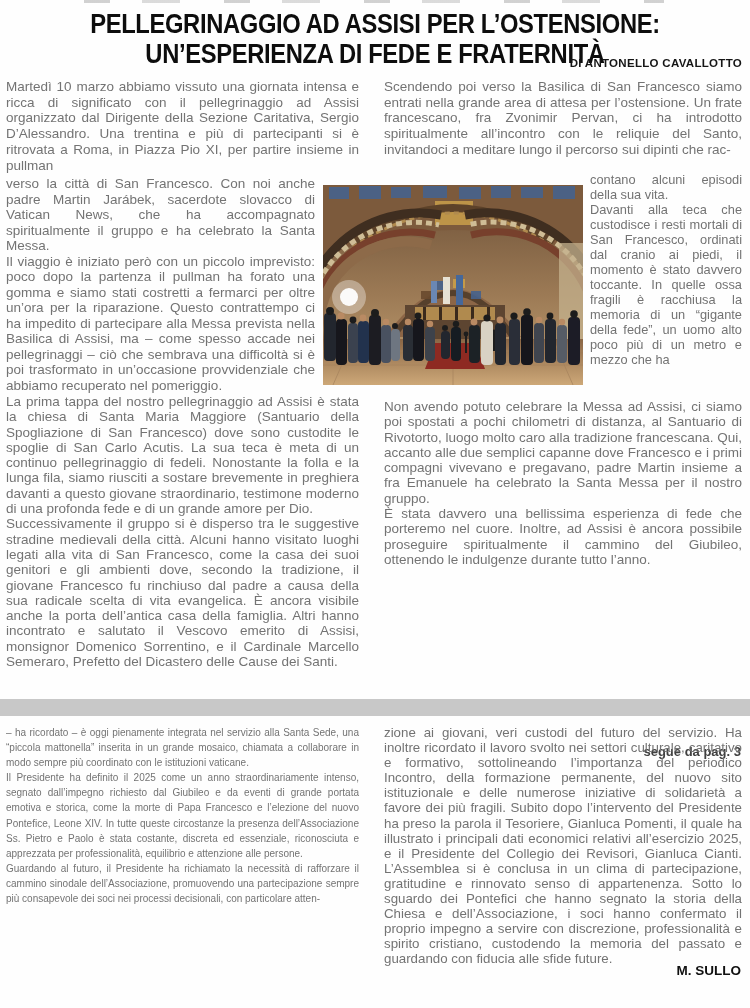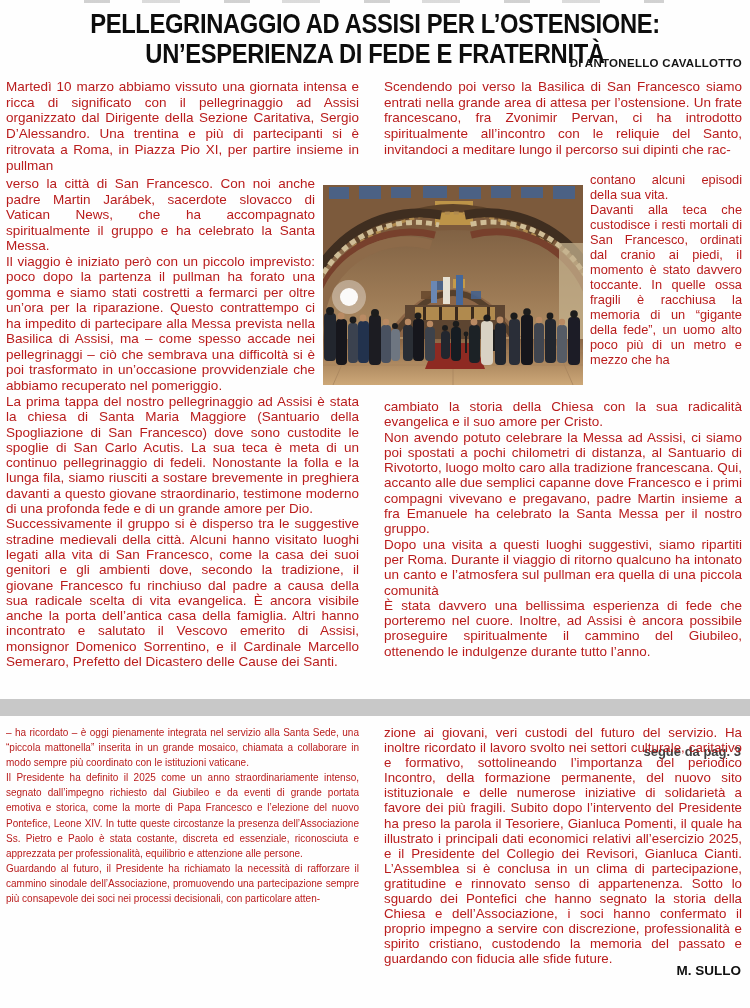--- a/index.html
+++ b/index.html
@@ -4,21 +4,21 @@
 <style>
   html,body{margin:0;padding:0;background:#ffffff;}
   body{width:750px;height:1008px;overflow:hidden;font-family:"Liberation Sans",sans-serif;}
   .page{position:absolute;left:0;top:0;width:750px;height:1008px;background:#fefefe;overflow:hidden;color:#3d3d3d;}
   .top-crop{position:absolute;left:84px;top:0;width:580px;height:3px;
     background:repeating-linear-gradient(90deg,#c6c6c6 0 26px,transparent 26px 58px,#d2d2d2 58px 96px,transparent 96px 140px);
     opacity:.8;}
   .title{position:absolute;left:0;top:9px;width:750px;margin:0;text-align:center;color:#0d0d0d;font-weight:bold;}
   .title .tline{display:block;font-size:27px;line-height:30px;letter-spacing:-0.4px;transform:scaleX(0.88);transform-origin:50% 50%;white-space:nowrap;}
   .byline{position:absolute;top:57px;right:8px;font-size:11.5px;font-weight:bold;letter-spacing:.3px;color:#151515;}
-  .txt{position:absolute;font-size:13.5px;line-height:15.7px;text-align:justify;color:#b91c1c;}
+  .txt{position:absolute;font-size:13.5px;line-height:15.7px;text-align:justify;color:#737373;}
   .txt p{margin:0;padding:0;}
   #l1{left:6px;top:79px;width:353px;}
   #l2{left:6px;top:176px;width:309px;line-height:15.5px;}
   #l3{left:6px;top:394px;width:353px;line-height:15.3px;}
   #r1{left:384px;top:79px;width:358px;}
   #r2{left:590px;top:172px;width:152px;font-size:12.8px;line-height:15.0px;}
   #r3{left:384px;top:399px;width:358px;line-height:15.3px;}
   #a2l{left:6px;top:725px;width:353px;font-size:10px;line-height:15.1px;}
   #a2r{left:384px;top:725px;width:358px;font-size:13.3px;line-height:15.1px;}
   .photo{position:absolute;left:323px;top:185px;width:260px;height:200px;overflow:hidden;}
@@ -193,23 +193,21 @@
   </div>
 
   <div class="txt" id="r1">
     <p>Scendendo poi verso la Basilica di San Francesco siamo entrati nella grande area di attesa per l’ostensione. Un frate francescano, fra Zvonimir Pervan, ci ha introdotto spiritualmente all’incontro con le reliquie del Santo, invitandoci a meditare lungo il percorso sui dipinti che rac-</p>
   </div>
   <div class="txt" id="r2">
     <p>contano alcuni episodi della sua vita.</p>
     <p>Davanti alla teca che custodisce i resti mortali di San Francesco, ordinati dal cranio ai piedi, il momento è stato davvero toccante. In quelle ossa fragili è racchiusa la memoria di un “gigante della fede”, un uomo alto poco più di un metro e mezzo che ha</p>
   </div>
   <div class="txt" id="r3">
-    <p>cambiato la storia della Chiesa con la sua radicalità evangelica e il suo amore per Cristo.</p>
     <p>Non avendo potuto celebrare la Messa ad Assisi, ci siamo poi spostati a pochi chilometri di distanza, al Santuario di Rivotorto, luogo molto caro alla tradizione francescana. Qui, accanto alle due semplici capanne dove Francesco e i primi compagni vivevano e pregavano, padre Martin insieme a fra Emanuele ha celebrato la Santa Messa per il nostro gruppo.</p>
-    <p>Dopo una visita a questi luoghi suggestivi, siamo ripartiti per Roma. Durante il viaggio di ritorno qualcuno ha intonato un canto e l’atmosfera sul pullman era quella di una piccola comunità</p>
     <p>È stata davvero una bellissima esperienza di fede che porteremo nel cuore. Inoltre, ad Assisi è ancora possibile proseguire spiritualmente il cammino del Giubileo, ottenendo le indulgenze durante tutto l’anno.</p>
   </div>
 
   <div class="banner">
     <span class="banner-label">segue da pag. 3</span>
   </div>
 
   <div class="txt" id="a2l">
     <p>– ha ricordato – è oggi pienamente integrata nel servizio alla Santa Sede, una “piccola mattonella” inserita in un grande mosaico, chiamata a collaborare in modo sempre più coordinato con le istituzioni vaticane.</p>
     <p>Il Presidente ha definito il 2025 come un anno straordinariamente intenso, segnato dall’impegno richiesto dal Giubileo e da eventi di grande portata emotiva e storica, come la morte di Papa Francesco e l’elezione del nuovo Pontefice, Leone XIV. In tutte queste circostanze la presenza dell’Associazione Ss. Pietro e Paolo è stata costante, discreta ed essenziale, riconosciuta e apprezzata per professionalità, equilibrio e attenzione alle persone.</p>

